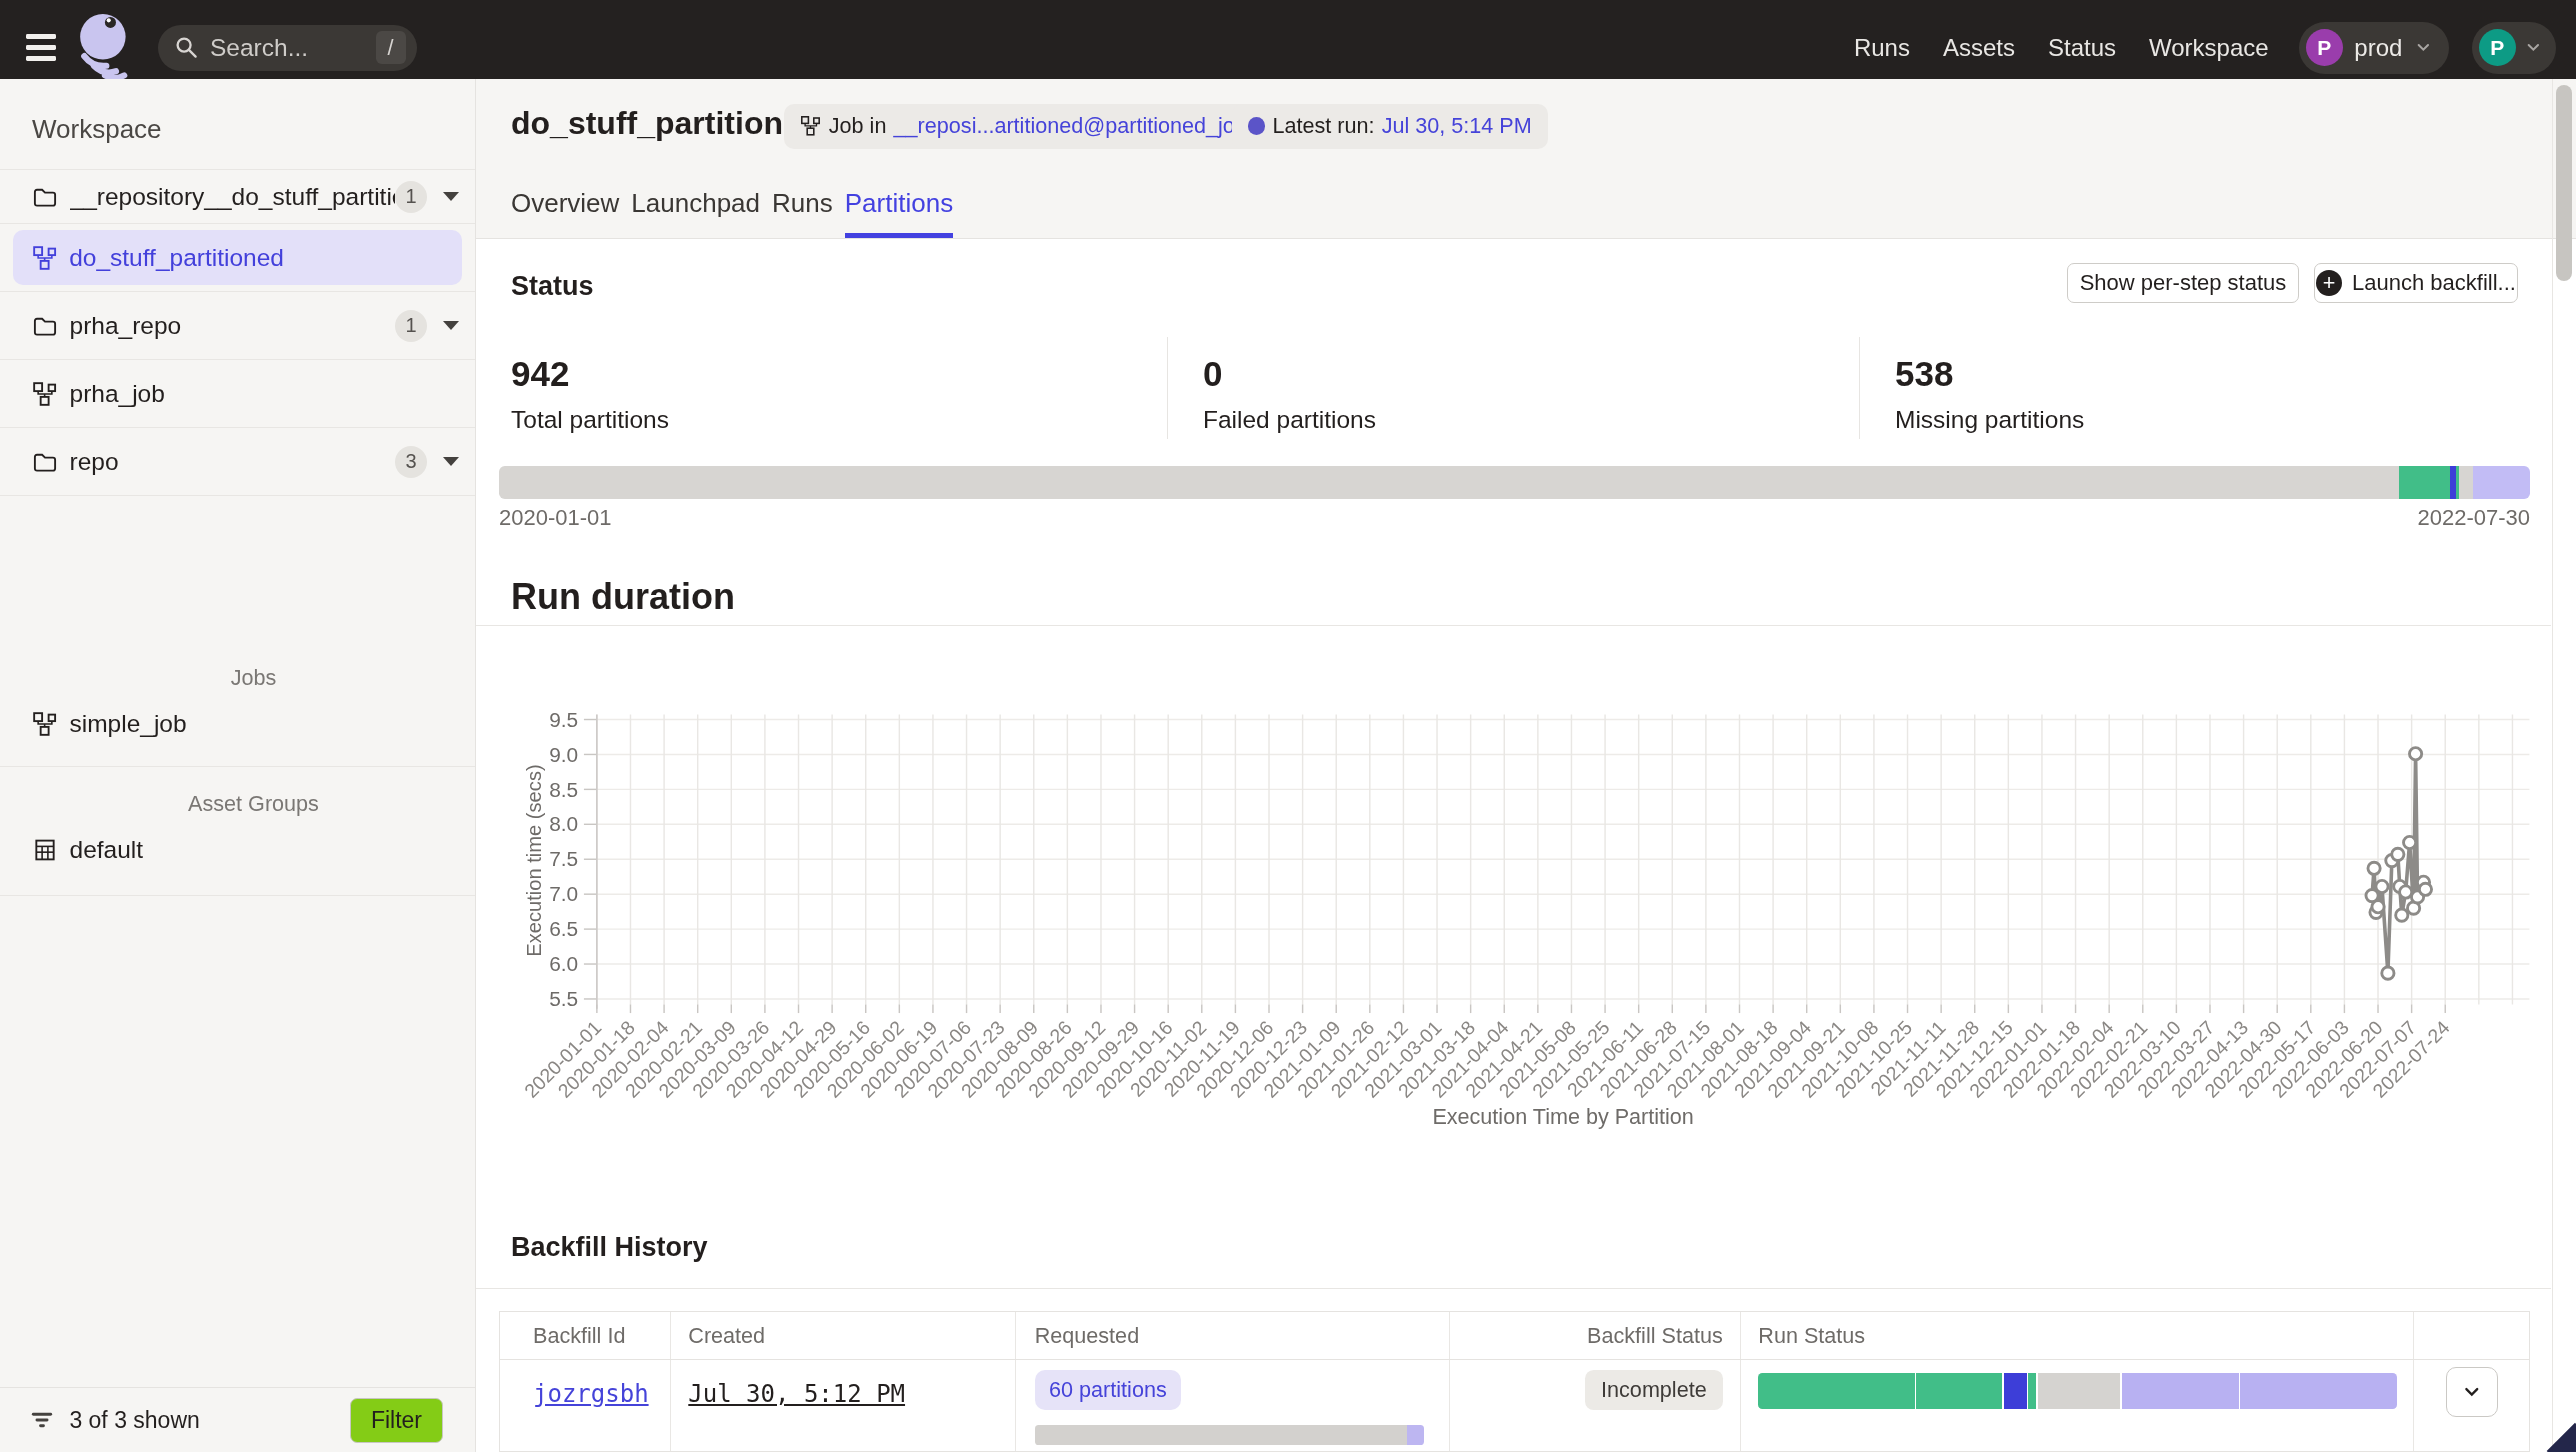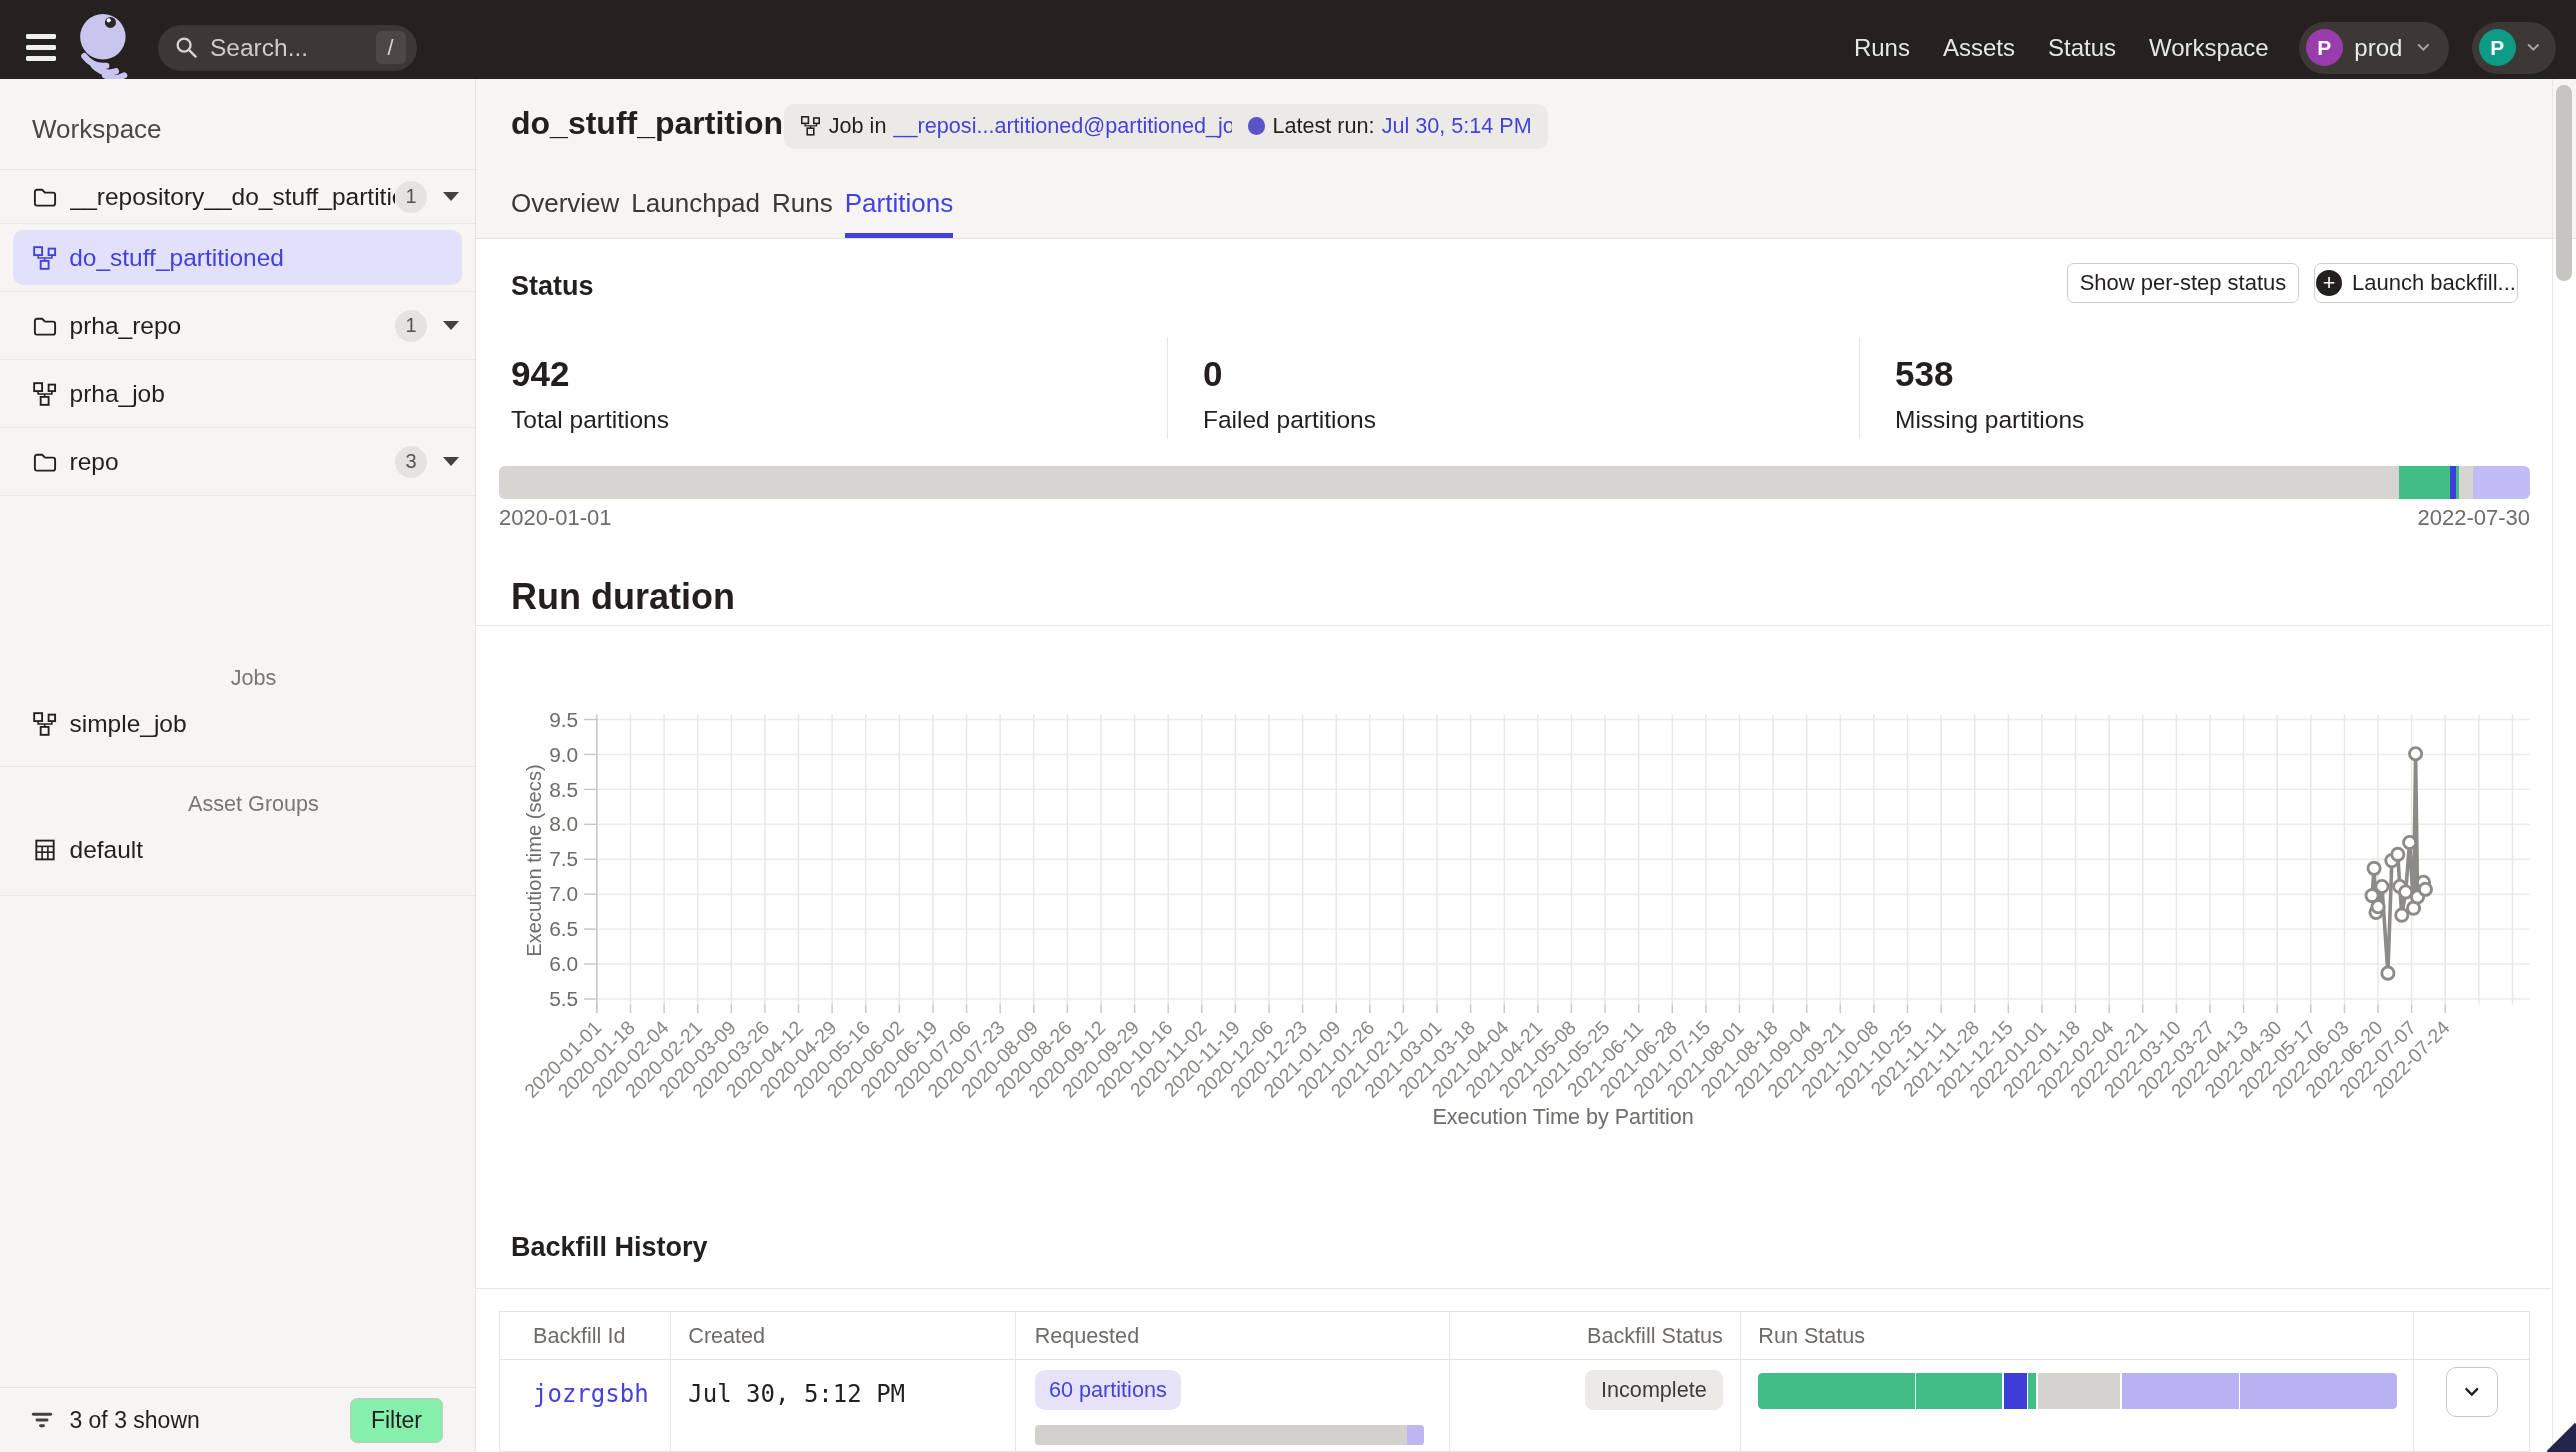--- a/index.html
+++ b/index.html
@@ -1,20 +1,20 @@
 <!DOCTYPE html>
 <html style="font-size:11.5px"><head>
 <meta charset="utf-8">
 <style>
   * { margin:0; padding:0; box-sizing:border-box; }
   html,body { background:#ffffff; }
   body { font-family:"Liberation Sans","DejaVu Sans",sans-serif; color:#231F1E; }
   #page { position:relative; width:2576px; height:1452px; overflow:hidden; background:#ffffff; }
   .abs { position:absolute; }
-  .mono { font-family:"DejaVu Sans Mono","Liberation Mono",monospace; }
+  .mono { font-family:"DejaVu Sans Mono","Liberation Mono",monospace;text-decoration:underline; }
 
   
   #topbar { position:absolute; left:0; top:0; width:2576px; height:95px; background:#242120;
             display:flex; align-items:center; padding:0 20px 0 26px; }
   #hamburger { width:37px; height:33px; display:flex; flex-direction:column; justify-content:center; gap:5.8px; cursor:pointer; background:none; border:none; }
   #hamburger span { display:block; width:30px; height:5px; background:#F2F0ED; border-radius:1.4px; }
   #logo { margin-left:13px; }
   #searchbox { margin-left:20px; width:259px; height:46px; background:#3B3835; border-radius:23px;
                display:flex; align-items:center; padding:0 11.5px 0 16px; }
   #searchbox input { flex:1; background:transparent; border:none; outline:none; color:#E9E7E4;
@@ -48,21 +48,21 @@
   .sel-pill { display:flex; align-items:center; width:100%; height:100%; background:#E3E0F9;
               border-radius:10px; padding:0 0 0 18.7px; color:#4340DB; }
   .sel-pill .lbl { margin-left:11.5px; font-size:24.5px; color:#4340DB; }
   .side-section-h { font-size:21.6px; color:#7A7774; padding:0 0 0 32px;text-align:center; }
   .side-item { display:flex; align-items:center; gap:11.5px; padding-left:32px; font-size:24.5px; height:46px; cursor:pointer; }
   .side-divider { border-top:1.4px solid #E8E6E3; }
   #sidebar-footer { position:absolute; left:0; bottom:0; width:100%; height:65px; border-top:1.4px solid #E5E3E0;
                     display:flex; align-items:center; padding:0 32px 0 29px; background:#F6F5F3; }
   #shown-label { margin-left:14.4px; font-size:23px; }
   #filter-btn { margin-left:auto; height:45px; padding:0 20px; border:1.4px solid #C8C6C3; border-radius:7.2px;
-                background:#86efac; font-size:23px; font-family:inherit; color:#231F1E; cursor:pointer; }
+                background:#84cc16; font-size:23px; font-family:inherit; color:#231F1E; cursor:pointer; }
 
   
   #main-header { position:absolute; left:476px; top:79px; width:2100px; height:160px; background:#F6F5F3;
                  border-bottom:1.4px solid #E5E3E0; }
   #page-title { position:absolute; left:35px; top:26px; font-size:32px; font-weight:700; }
   .hdr-badge { position:absolute; top:24.5px; height:45px; background:#ECEAE7; border-radius:10px;
                display:flex; align-items:center; gap:7.2px; padding:0 16px; font-size:21.6px; }
   #job-badge { left:308px; }
   #latest-badge { left:756px; }
   .hdr-badge .link { color:#4543D9; cursor:pointer; }

